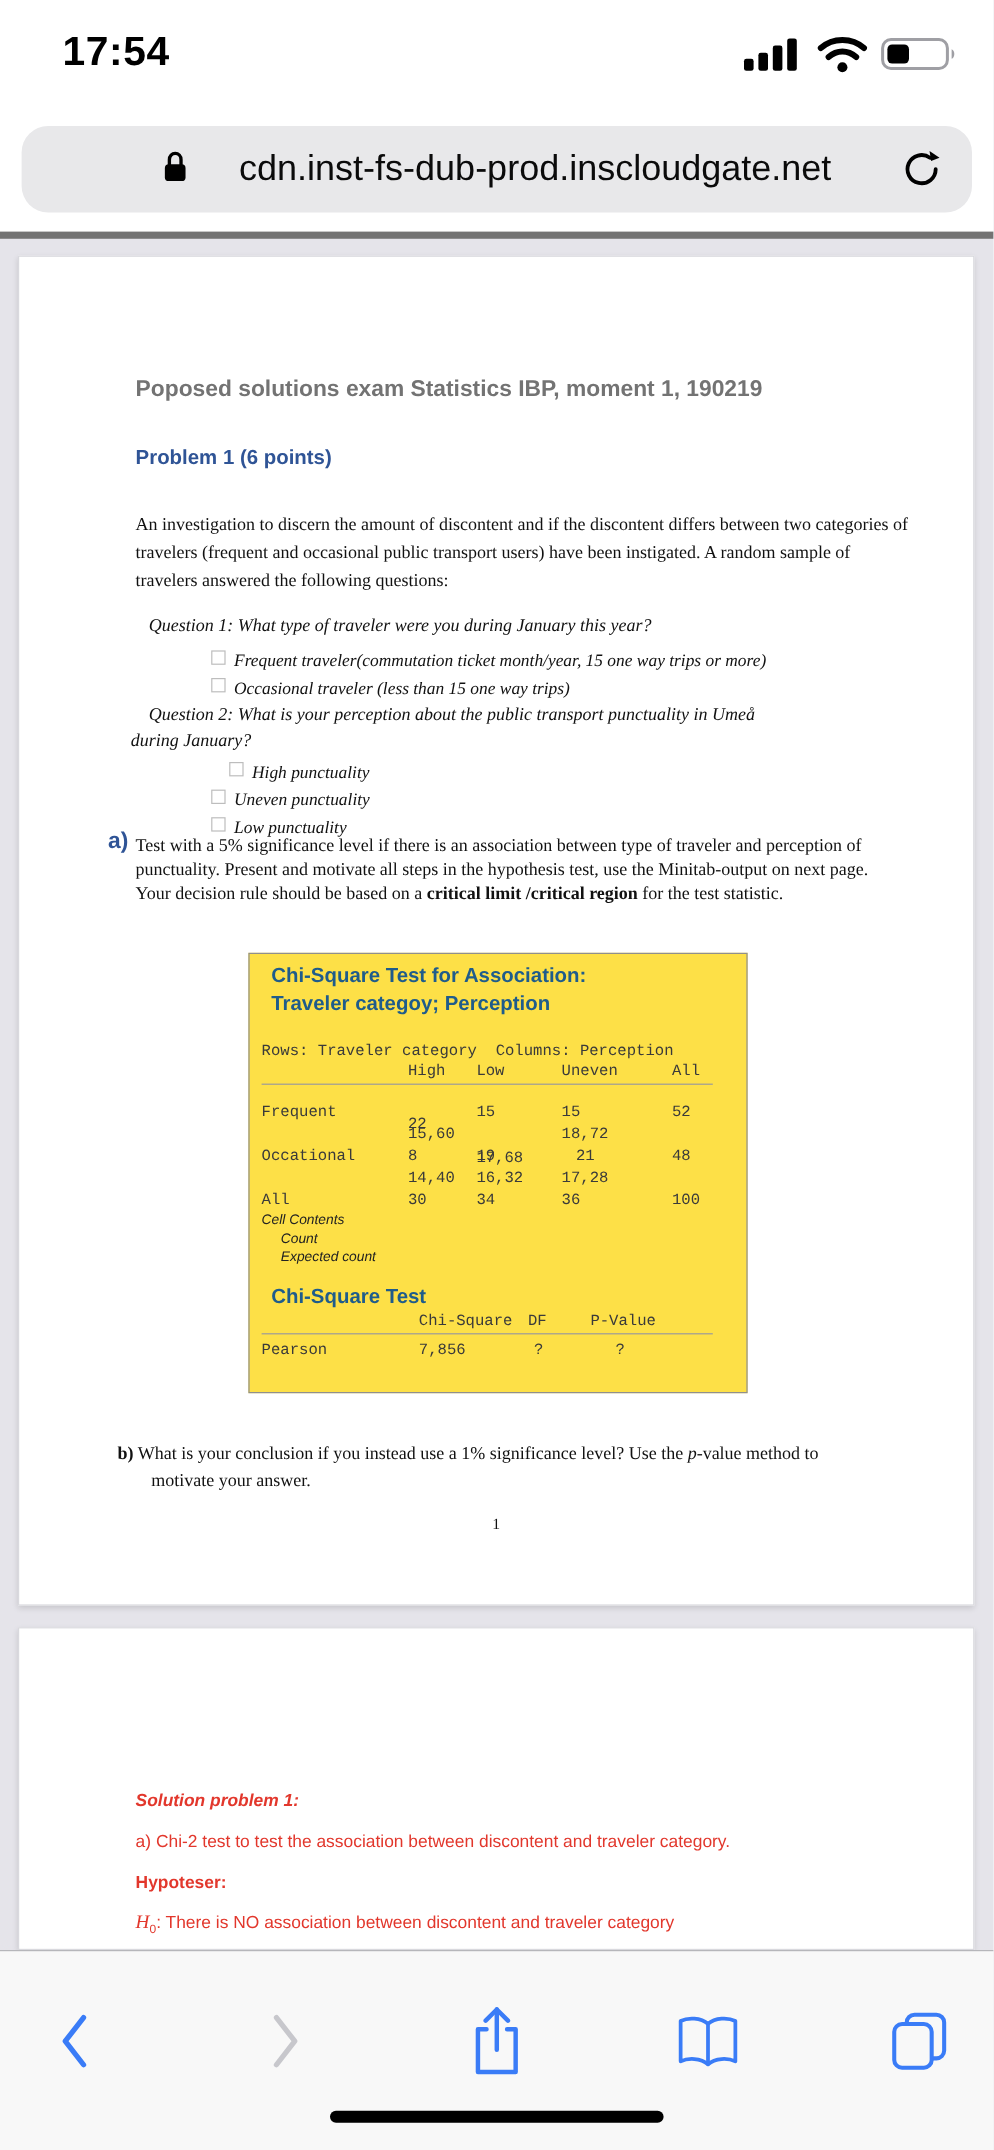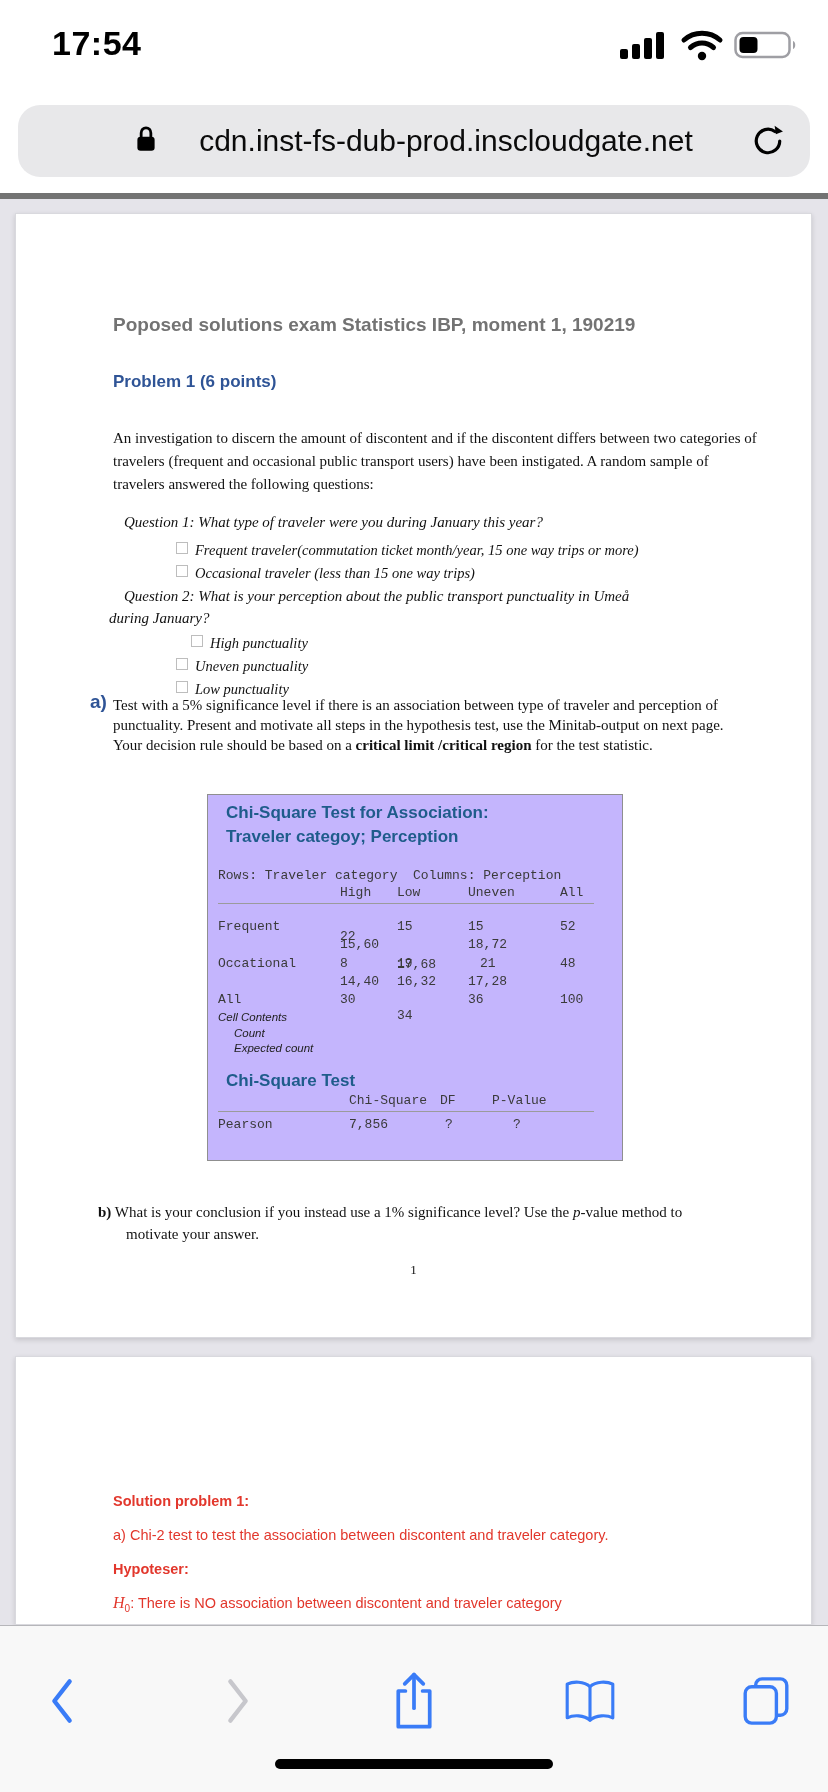--- a/index.html
+++ b/index.html
@@ -25,21 +25,21 @@
   .intro{position:absolute;left:97px;top:213px;width:648px;font-size:15px;line-height:23px;}
   .q-line{font-style:italic;font-size:15px;}
   .opt-row{position:absolute;font-style:italic;font-size:14.5px;}
   .checkbox{display:inline-block;width:10px;height:10px;border:1px solid #BDBDBD;margin-right:7px;vertical-align:1px;}
   .a-label{position:absolute;left:74px;top:477px;font-size:19px;font-weight:bold;color:#2F5496;font-family:"Liberation Sans",sans-serif;}
   .a-text{position:absolute;left:97px;top:481px;width:620px;font-size:15px;line-height:20px;}
   .b-text{position:absolute;left:82px;top:987px;width:608px;font-size:15px;line-height:22px;padding-left:28px;text-indent:-28px;}
   .page-num{position:absolute;left:0;top:1048px;width:100%;text-align:center;font-size:13px;}
 
   
-  .minitab-box{position:absolute;left:191px;top:580px;width:416px;height:367px;border:1px solid #8F8F8F;background:#c4b5fd;box-sizing:border-box;}
+  .minitab-box{position:absolute;left:191px;top:580px;width:416px;height:367px;border:1px solid #8F8F8F;background:#fde047;box-sizing:border-box;}
   .mt-head{position:absolute;left:18px;font-size:17px;font-weight:bold;color:#1F5C8B;}
   .mono{font-family:"Liberation Mono","DejaVu Sans Mono",monospace;font-size:13px;color:#3A3A3A;white-space:pre;}
   .mrule{position:absolute;left:10px;width:376px;border-top:1px solid #9B9B9B;}
   .cellc{font-style:italic;font-size:11.5px;color:#222;font-family:"Liberation Sans",sans-serif;}
 
   
   .red{color:#E2372C;font-size:14.5px;}
   .red-b{font-weight:bold;}
   .sol-line{position:absolute;left:97px;}
   .h0-sym{font-family:"Liberation Serif",serif;font-style:italic;font-size:16px;}
@@ -158,21 +158,21 @@
       <span class="abs mono" style="left:260px;top:161px;margin-left:12px;">21</span>
       <span class="abs mono" style="left:352px;top:161px;">48</span>
       <span class="abs mono" style="left:132px;top:179px;">14,40</span>
       <span class="abs mono" style="left:189px;top:179px;">16,32</span>
       <span class="abs mono" style="left:260px;top:179px;">17,28</span>
     </div>
 
     <div>
       <span class="abs mono" style="left:10px;top:197px;">All</span>
       <span class="abs mono" style="left:132px;top:197px;">30</span>
-      <span class="abs mono" style="left:189px;top:213px;">34</span>
+      <span class="abs mono" style="left:189px;top:197px;">34</span>
       <span class="abs mono" style="left:260px;top:197px;">36</span>
       <span class="abs mono" style="left:352px;top:197px;">100</span>
     </div>
 
     <div>
       <div class="abs cellc" style="left:10px;top:216px;">Cell Contents</div>
       <div class="abs cellc" style="left:26px;top:232px;">Count</div>
       <div class="abs cellc" style="left:26px;top:247px;">Expected count</div>
     </div>
 
@@ -190,21 +190,21 @@
       <span class="abs mono" style="left:305px;top:322px;">?</span>
     </div>
   </div>
 
   <div class="b-text serif"><b>b)</b><span> What is your conclusion if you instead use a 1% significance level? Use the </span><i>p</i><span>-value method to motivate your answer.</span></div>
 
   <div class="page-num serif">1</div>
 </div>
 
 <div class="page page2">
-  <div class="sol-line red red-b" style="top:136px;">Solution problem 1:</div>
+  <div class="sol-line red red-b" style="top:136px;font-style:italic;">Solution problem 1:</div>
   <div class="sol-line red" style="top:170px;">a) Chi-2 test to test the association between discontent and traveler category.</div>
   <div class="sol-line red red-b" style="top:204px;">Hypoteser:</div>
   <div class="sol-line red" style="top:237px;"><span class="h0-sym">H</span><sub class="h0-sub">0</sub><span>: There is NO association between discontent and traveler category</span></div>
 </div>
 
 <div class="toolbar">
   <div class="tb-btn" style="left:27px;">
     <svg width="28" height="48" viewBox="0 0 24 44">
         <path d="M19 4 L5 22 L19 40" fill="none" stroke="#3A7CF7" stroke-width="4" stroke-linecap="round" stroke-linejoin="round"></path>
       </svg>

